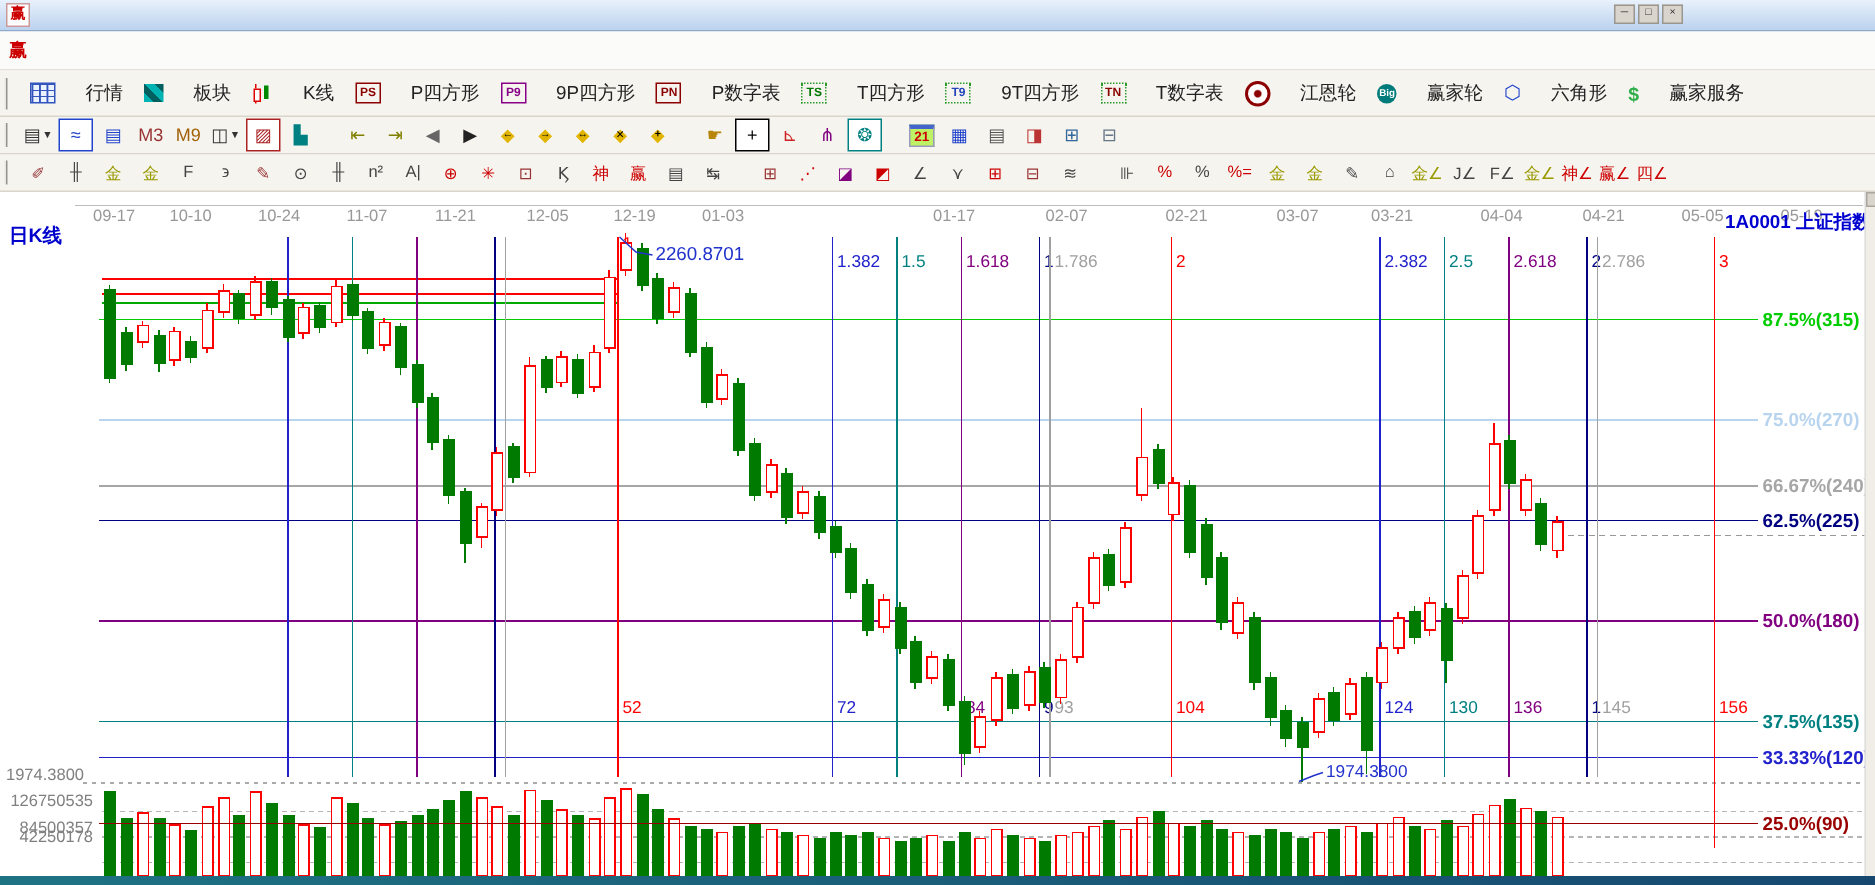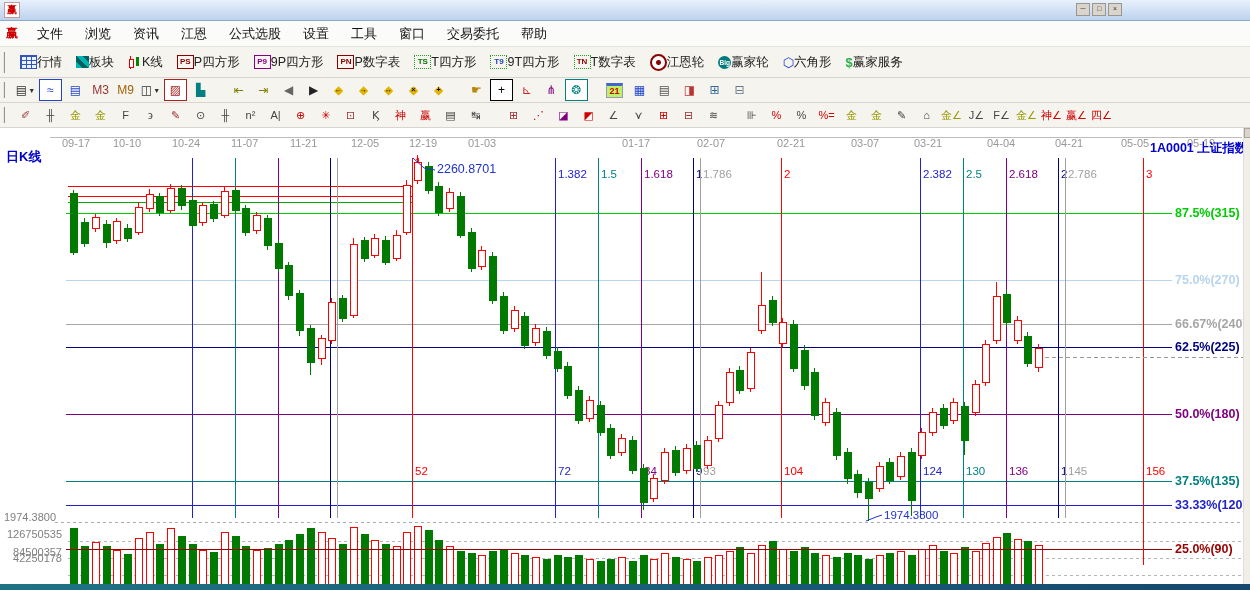--- a/index.html
+++ b/index.html
@@ -20,21 +20,21 @@
   .menubar .logo{color:#c00;font-weight:bold;font-size:12px;margin:0 8px 0 6px;}
   .menubar .mitem{padding:2px 11px;cursor:default;}
   
   .toolbar{position:absolute;left:0;width:1250px;background:#f6f4ef;border-bottom:1px solid #d9d5cc;
     display:flex;align-items:center;}
   .tb2{top:47px;height:30px;font-size:12.5px;color:#222;}
   .tb3{top:78px;height:24px;}
   .tb4{top:103px;height:24px;}
   .grip{width:3px;height:70%;border-left:2px ridge #e8e6e0;margin:0 5px 0 3px;}
   .tb2 .titem{display:flex;align-items:center;padding:0 7px;height:24px;cursor:default;}
-  .ic{display:inline-flex;align-items:center;justify-content:center;margin-right:0;}
+  .ic{display:inline-flex;align-items:center;justify-content:center;margin-right:20px;}
   .badge{min-width:13px;height:12px;padding:0 1px;font-size:8px;font-weight:bold;line-height:12px;text-align:center;}
   .ic-table{width:15px;height:12px;background-color:#eaf2ff;border:1px solid #3355bb;
     background-image:linear-gradient(#3355bb 1px,transparent 1px),linear-gradient(90deg,#3355bb 1px,transparent 1px);
     background-size:5px 4px;}
   .ic-blocks{width:13px;height:12px;background:linear-gradient(45deg,#00b3b3 25%,#005f5f 25% 50%,#00b3b3 50% 75%,#005f5f 75%);}
   .ic-kline{width:14px;height:13px;position:relative;}
   .ic-kline i{position:absolute;width:3px;border:1px solid #d00;background:#fff;left:1px;top:3px;height:7px;}
   .ic-kline b{position:absolute;width:3px;background:#080;left:8px;top:1px;height:9px;}
   .ic-kline u{position:absolute;left:2px;top:0;width:1px;height:13px;background:#d00;}
   .ic-circle{width:13px;height:13px;border-radius:50%;}
@@ -70,32 +70,20 @@
     <span class="appicon">赢</span>
     <span class="winctrls" id="winctrls">
         <span>─</span>
         <span>□</span>
         <span>×</span>
       </span>
   </div>
 
   <div class="menubar">
     <span class="logo">赢</span>
-    <span id="menu-items" style="display:flex;">
-        <span class="mitem">文件</span>
-        <span class="mitem">浏览</span>
-        <span class="mitem">资讯</span>
-        <span class="mitem">江恩</span>
-        <span class="mitem">公式选股</span>
-        <span class="mitem">设置</span>
-        <span class="mitem">工具</span>
-        <span class="mitem">窗口</span>
-        <span class="mitem">交易委托</span>
-        <span class="mitem">帮助</span>
-      </span>
   </div>
 
   <div class="toolbar tb2">
     <span class="grip"></span>
     <span id="tb2-items" style="display:flex;align-items:center;">
         <span class="titem">
           <span class="ic ic-table"></span>
           <span>行情</span>
         </span>
         <span class="titem">

